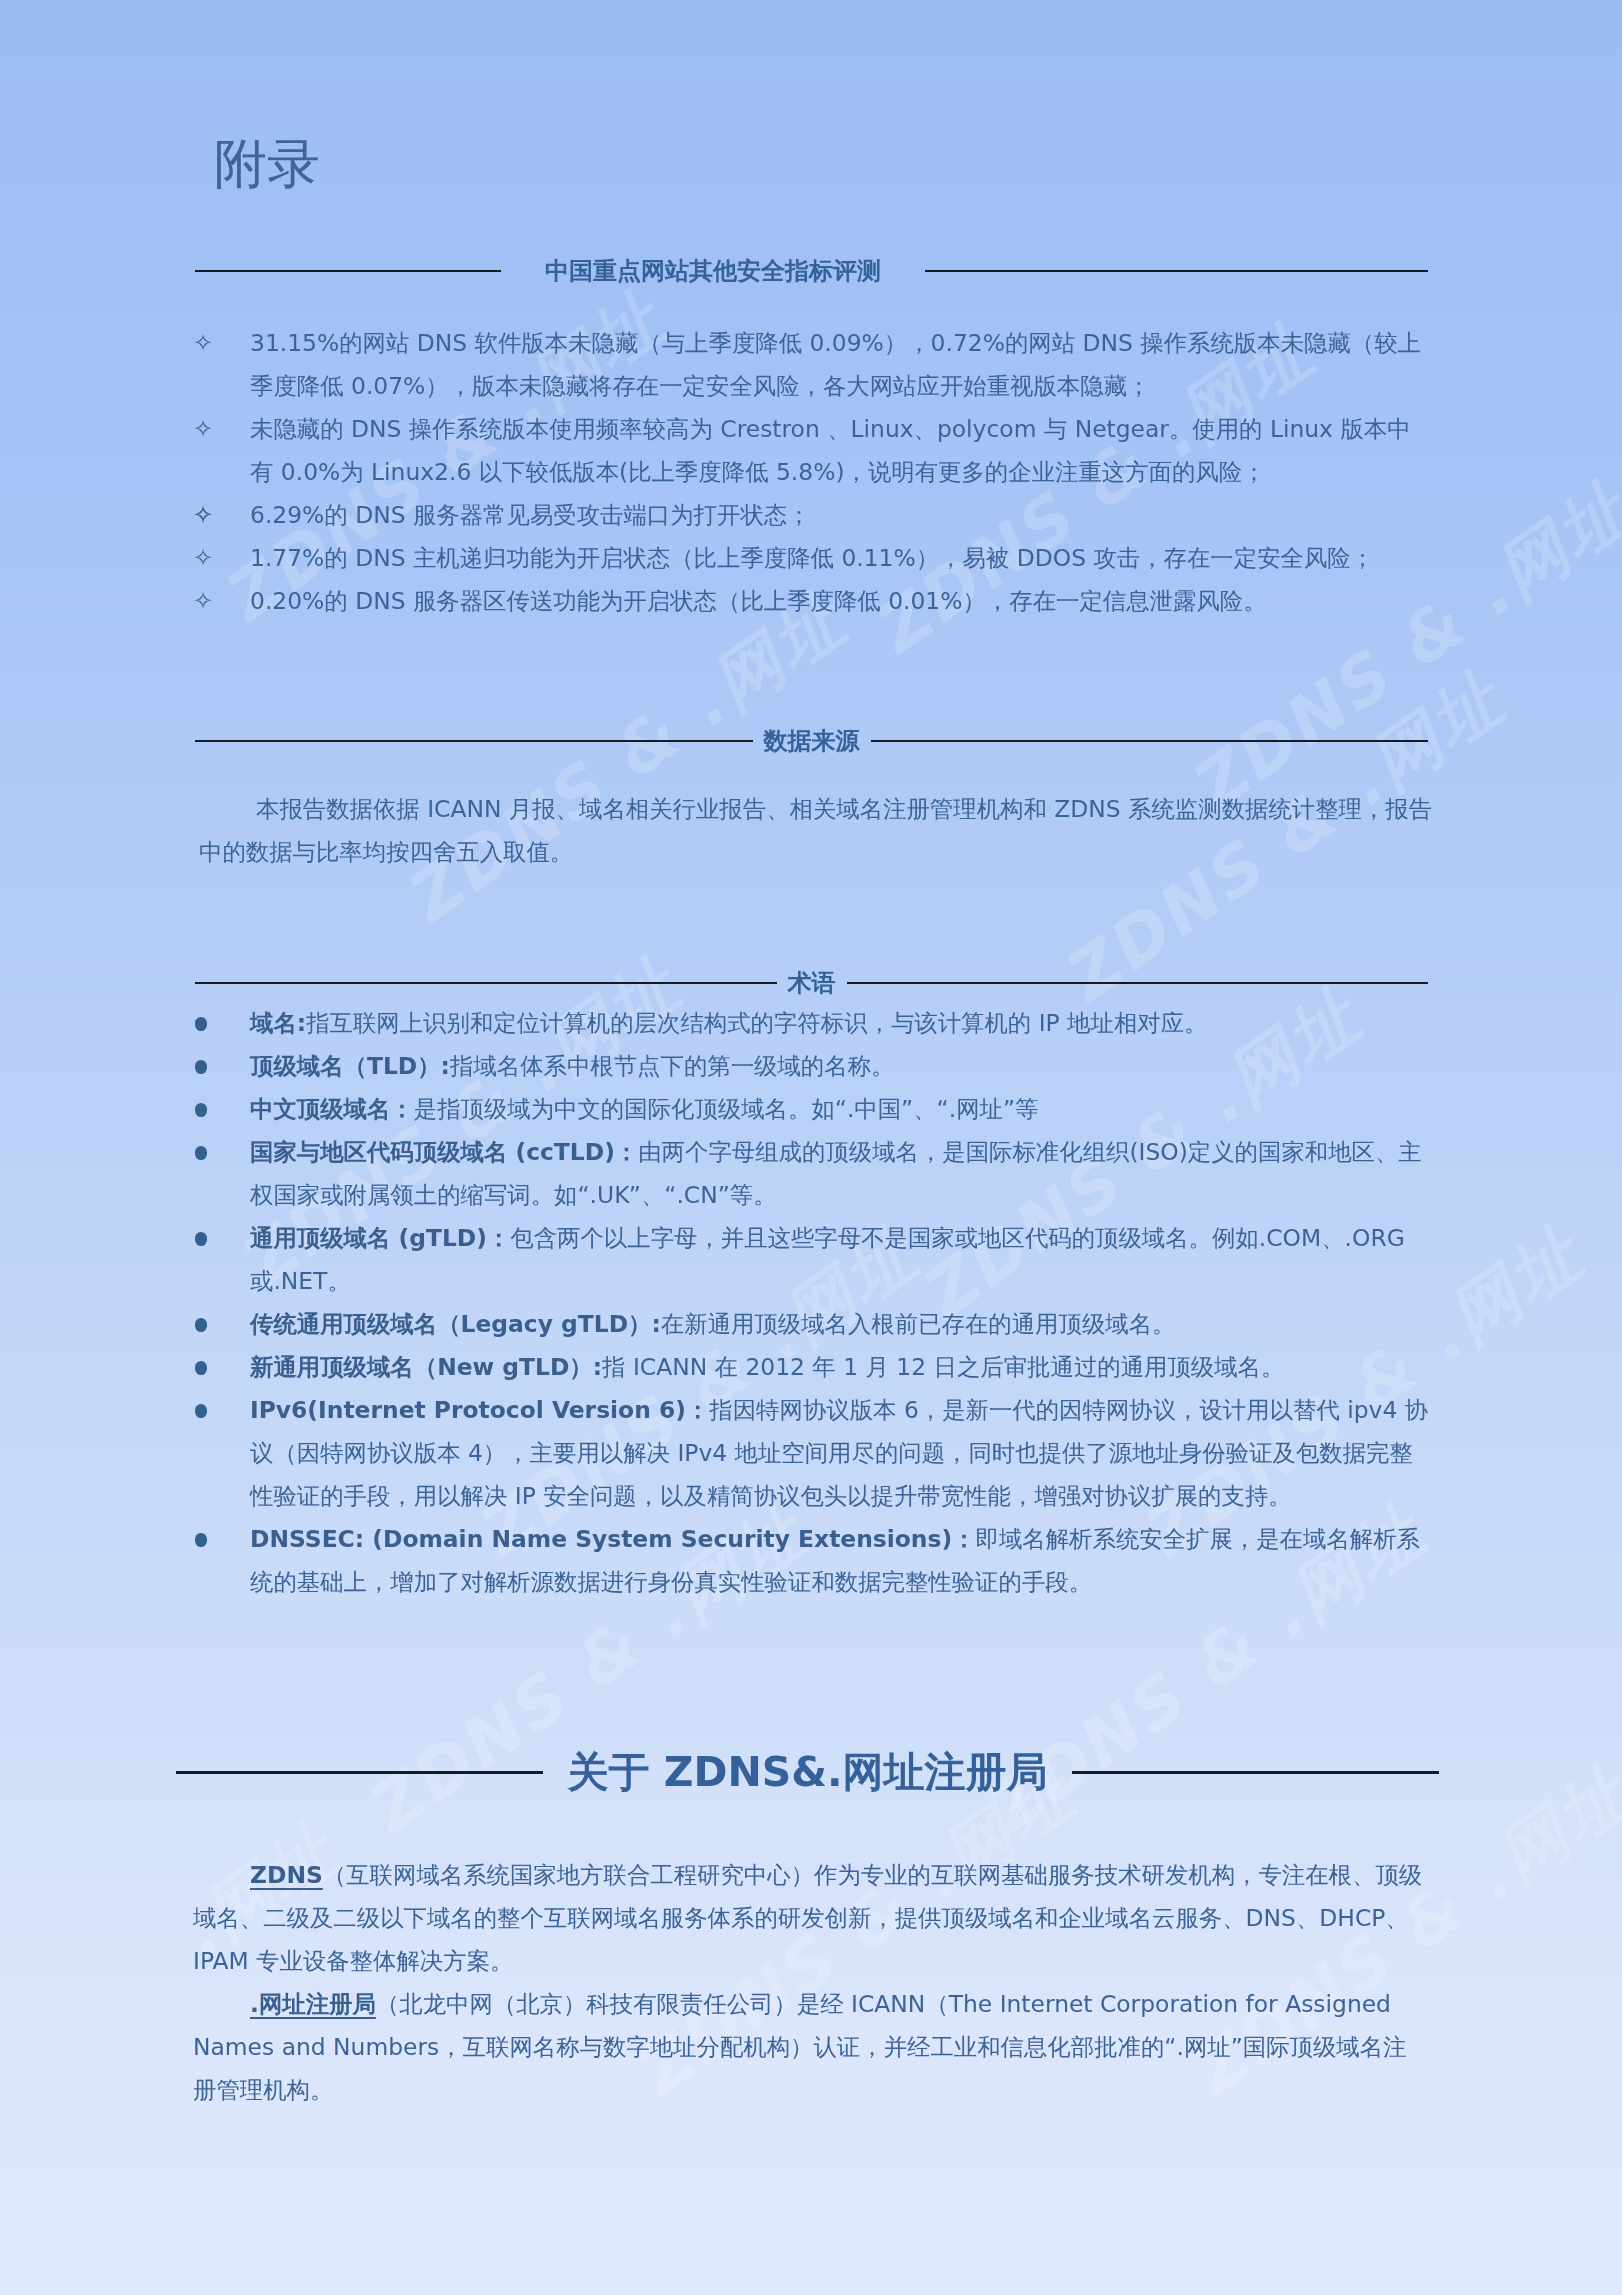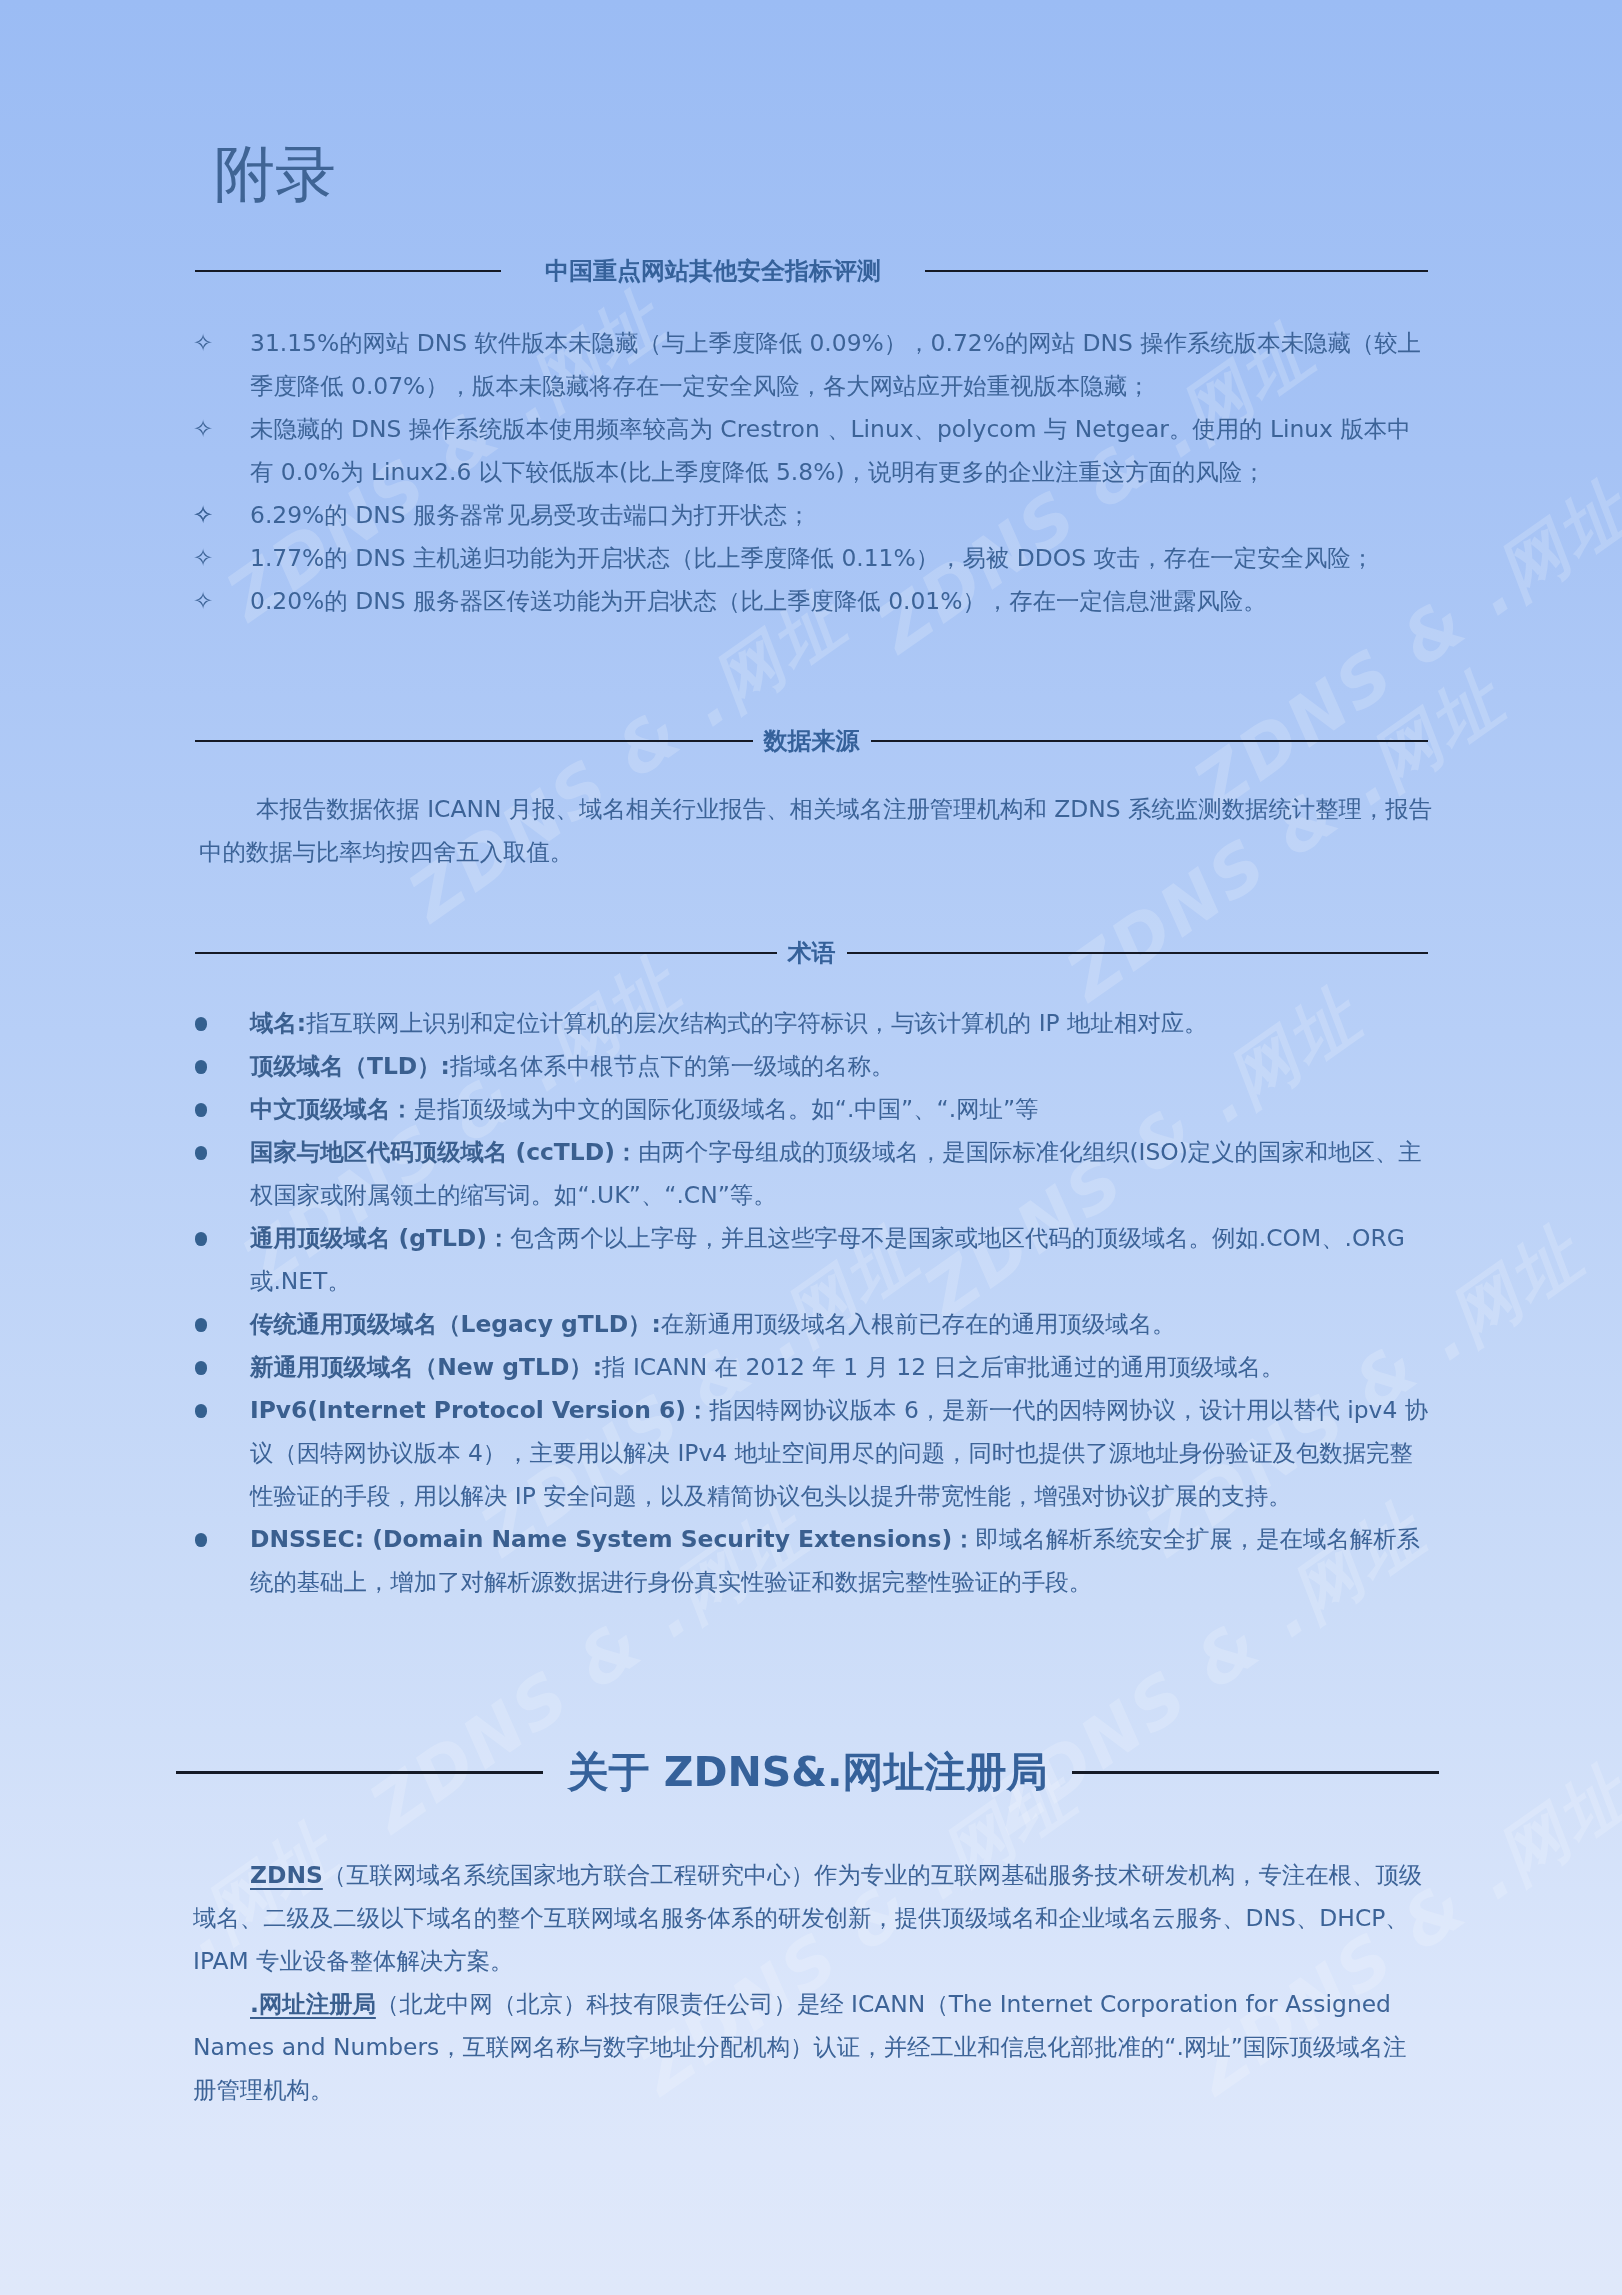--- a/index.html
+++ b/index.html
@@ -22,21 +22,21 @@
     color: rgba(255,255,255,0.18);
     transform: rotate(-35deg);
     white-space: nowrap;
     letter-spacing: 3.2px;
   }
   .page-title {
     position: absolute;
     left: 214px;
     top: 93px;
     font-family: Liberation Mono, monospace;
-    font-size: 61px;
+    font-size: 53px;
     color: #3f6495;
     font-weight: normal;
   }
   .section-head {
     position: absolute;
     left: 195px;
     width: 1233px;
     display: flex;
     align-items: center;
   }
@@ -162,21 +162,21 @@
 <div class="section-head" style="top:725px;">
   <div class="rule"></div>
   <div class="label" style="padding:0 11px;">数据来源</div>
   <div class="rule"></div>
 </div>
 
 <div class="para body-text" style="top:788px;margin-left:6px;">
   <p>本报告数据依据 ICANN 月报、域名相关行业报告、相关域名注册管理机构和 ZDNS 系统监测数据统计整理，报告中的数据与比率均按四舍五入取值。</p>
 </div>
 
-<div class="section-head" style="top:937px;">
+<div class="section-head" style="top:967px;">
   <div class="rule"></div>
   <div class="label" style="padding:0 11px;">术语</div>
   <div class="rule"></div>
 </div>
 
 <ul class="bullet-list body-text" style="top:1002px;">
   <li>
     <span class="dot"></span>
     <span class="term">域名:</span><span>指互联网上识别和定位计算机的层次结构式的字符标识，与该计算机的 IP 地址相对应。</span>
   </li>

